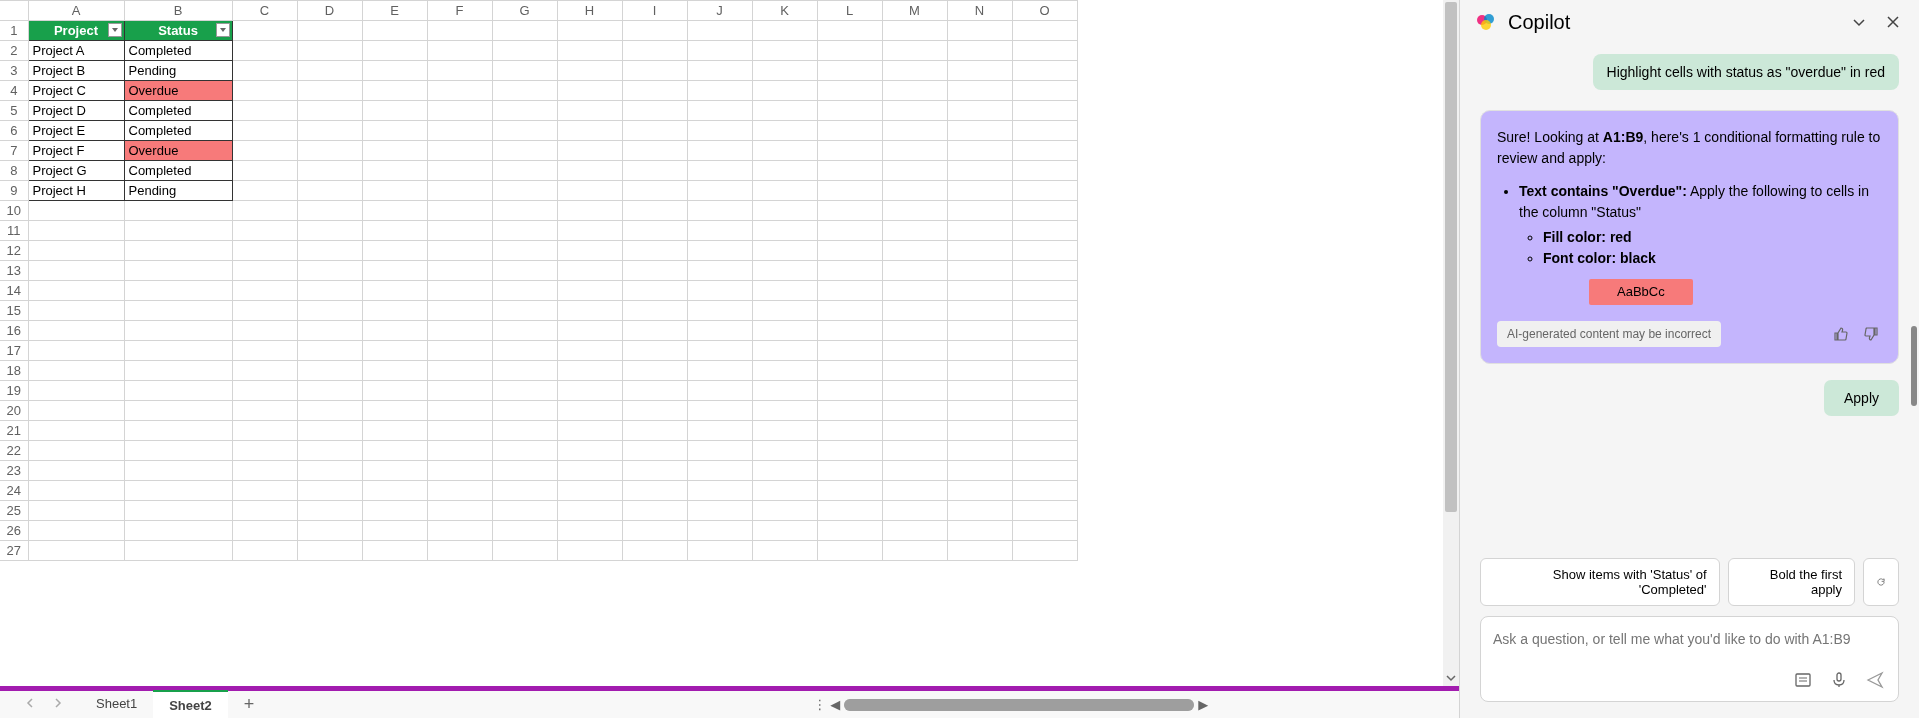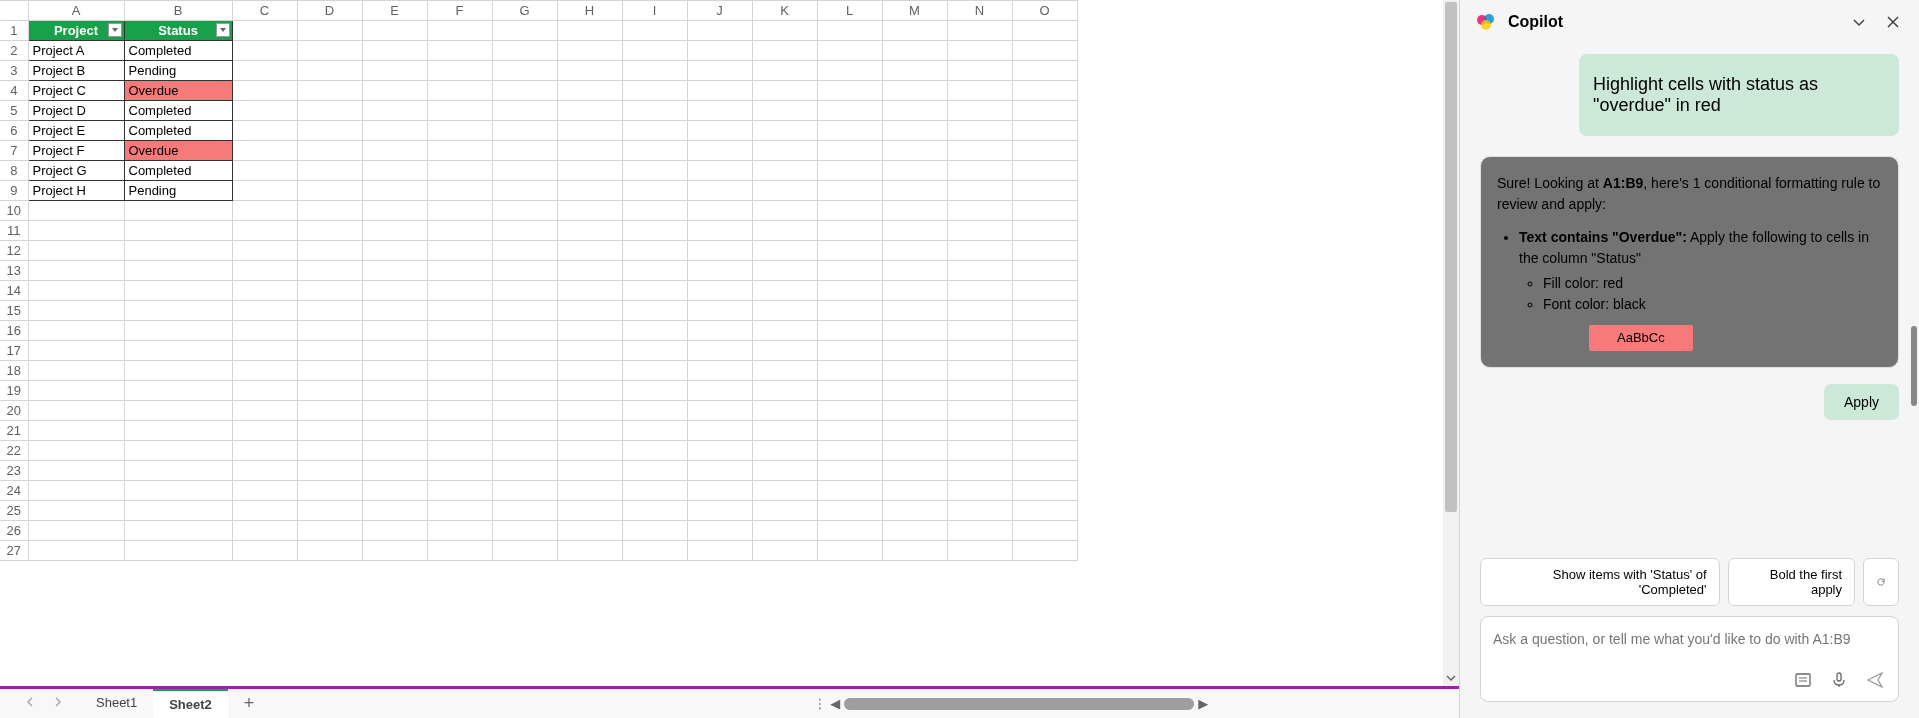--- a/index.html
+++ b/index.html
@@ -17,41 +17,41 @@
 .grid td.header-cell { background: #18a04b; color: #fff; font-weight: bold; text-align: center; position: relative; border: 1px solid #333; }
 .filter-arrow { position: absolute; right: 2px; top: 2px; width: 14px; height: 14px; background: #fff; border: 1px solid #999; display: flex; align-items: center; justify-content: center; }
 .filter-arrow svg { width: 8px; height: 8px; }
 .grid td.data-cell { border: 1px solid #333; }
 .grid td.overdue { background: #f77a7a; }
 .corner-box { width: 28px; }
 .vscroll { position: absolute; right: 0; top: 0; bottom: 0; width: 16px; background: #f1f1f1; }
 .vscroll-thumb { position: absolute; left: 2px; right: 2px; top: 2px; height: 510px; background: #c1c1c1; border-radius: 2px; }
 .scroll-arrow-down { position: absolute; bottom: 0; left: 0; right: 0; height: 16px; display: flex; align-items: center; justify-content: center; }
 
-.sheet-tabs { height: 32px; border-top: 3px solid #a21caf; display: flex; align-items: center; padding: 0 8px; background: #f8f8f8; position: relative; }
+.sheet-tabs { height: 32px; border-top: 5px solid #a21caf; display: flex; align-items: center; padding: 0 8px; background: #f8f8f8; position: relative; }
 .nav-arrows { display: flex; gap: 16px; padding: 0 16px; color: #999; }
 .sheet-tab { padding: 6px 16px; cursor: pointer; color: #444; }
 .sheet-tab.active { background: #fff; border-top: 2px solid #18a04b; font-weight: 600; }
 .add-sheet { padding: 0 16px; color: #666; font-size: 18px; }
 .hscroll-area { flex: 1; display: flex; align-items: center; justify-content: center; gap: 4px; margin-left: 300px; }
 .hscroll-menu { color: #666; }
 .hscroll-arrow { color: #666; }
 .hscroll-track { flex: 1; max-width: 350px; height: 12px; background: #d4d4d4; border-radius: 6px; position: relative; }
 .hscroll-thumb { position: absolute; left: 0; top: 0; bottom: 0; width: 100%; background: #9e9e9e; border-radius: 6px; }
 
 .copilot-panel { width: 460px; background: #f5f5f5; border-left: 1px solid #d4d4d4; display: flex; flex-direction: column; position: relative; }
 .copilot-header { height: 44px; display: flex; align-items: center; padding: 0 14px; gap: 10px; }
 .copilot-logo { width: 24px; height: 24px; }
-.copilot-title { font-size: 16px; font-weight: 700; flex: 1; }
+.copilot-title { font-size: 20px; font-weight: 400; flex: 1; }
 .copilot-header-btn { width: 24px; height: 24px; display: flex; align-items: center; justify-content: center; cursor: pointer; }
 .copilot-body { flex: 1; overflow-y: auto; padding: 10px 20px; }
-.user-msg { background: #cce8d8; padding: 20px 14px; border-radius: 8px; margin-left: auto; max-width: 320px; margin-bottom: 20px; font-size: 18px; }
-.assistant-card { background: #737373; border: 1px solid #e0e0e0; border-radius: 10px; padding: 16px; font-size: 14px; line-height: 1.5; margin-bottom: 16px; }
+.user-msg { background: #cce8d8; padding: 10px 14px; border-radius: 8px; margin-left: auto; max-width: 320px; margin-bottom: 20px; font-size: 14px; }
+.assistant-card { background: #c4b5fd; border: 1px solid #e0e0e0; border-radius: 10px; padding: 16px; font-size: 14px; line-height: 1.5; margin-bottom: 16px; }
 .assistant-card ul { margin: 12px 0 0 22px; }
-.assistant-card ul ul { list-style: circle; margin-left: 24px; margin-top: 4px; }
+.assistant-card ul ul { list-style: circle; margin-left: 24px; margin-top: 4px; font-weight: bold; }
 .sample-fmt { background: #f77a7a; color: #000; padding: 3px 28px; border-radius: 2px; display: inline-block; margin-top: 10px; margin-left: 70px; font-size: 13px; }
 .card-footer { display: flex; align-items: center; margin-top: 16px; gap: 8px; }
 .ai-disclaimer { background: #f0f0f0; padding: 4px 10px; border-radius: 4px; font-size: 12px; color: #666; }
 .thumb-btns { margin-left: auto; display: flex; gap: 8px; }
 .thumb-btn { width: 22px; height: 22px; display: flex; align-items: center; justify-content: center; cursor: pointer; color: #666; }
 .apply-row { display: flex; justify-content: flex-end; margin-bottom: 20px; }
 .apply-btn { background: #cce8d8; padding: 10px 20px; border-radius: 7px; cursor: pointer; font-size: 14px; }
 .suggestions { display: flex; gap: 8px; padding: 0 20px 10px; }
 .suggestion-chip { background: #fff; border: 1px solid #d4d4d4; border-radius: 6px; padding: 8px 12px; font-size: 13px; cursor: pointer; text-align: right; }
 .refresh-chip { width: 36px; display: flex; align-items: center; justify-content: center; }
@@ -651,20 +651,35 @@
         <ul>
           <li>
             <b>Text contains "Overdue":</b><span> Apply the following to cells in the column "Status"</span>
             <ul>
               <li>Fill color: red</li>
               <li>Font color: black</li>
             </ul>
             <div class="sample-fmt">AaBbCc</div>
           </li>
         </ul>
+        <div class="card-footer">
+          <span class="ai-disclaimer">AI-generated content may be incorrect</span>
+          <div class="thumb-btns">
+            <span class="thumb-btn">
+              <svg width="16" height="16" viewBox="0 0 16 16">
+                  <path d="M2 7h2v7H2zM5 14V7l3-5c1 0 2 1 1.5 2.5L9 6h4c1 0 1 1 1 1l-1 6c0 1-1 1-1 1H5z" fill="none" stroke="#666" stroke-width="1.2"></path>
+                </svg>
+            </span>
+            <span class="thumb-btn">
+              <svg width="16" height="16" viewBox="0 0 16 16">
+                  <path d="M14 9h-2V2h2zM11 2v7l-3 5c-1 0-2-1-1.5-2.5L7 10H3c-1 0-1-1-1-1l1-6c0-1 1-1 1-1h7z" fill="none" stroke="#666" stroke-width="1.2"></path>
+                </svg>
+            </span>
+          </div>
+        </div>
       </div>
       <div class="apply-row">
         <div class="apply-btn">Apply</div>
       </div>
     </div>
 
     <div class="suggestions" id="suggestions">
     <div class="suggestion-chip">Show items with 'Status' of 'Completed'</div>
         <div class="suggestion-chip">Bold the first apply</div>
         <div class="suggestion-chip refresh-chip">

